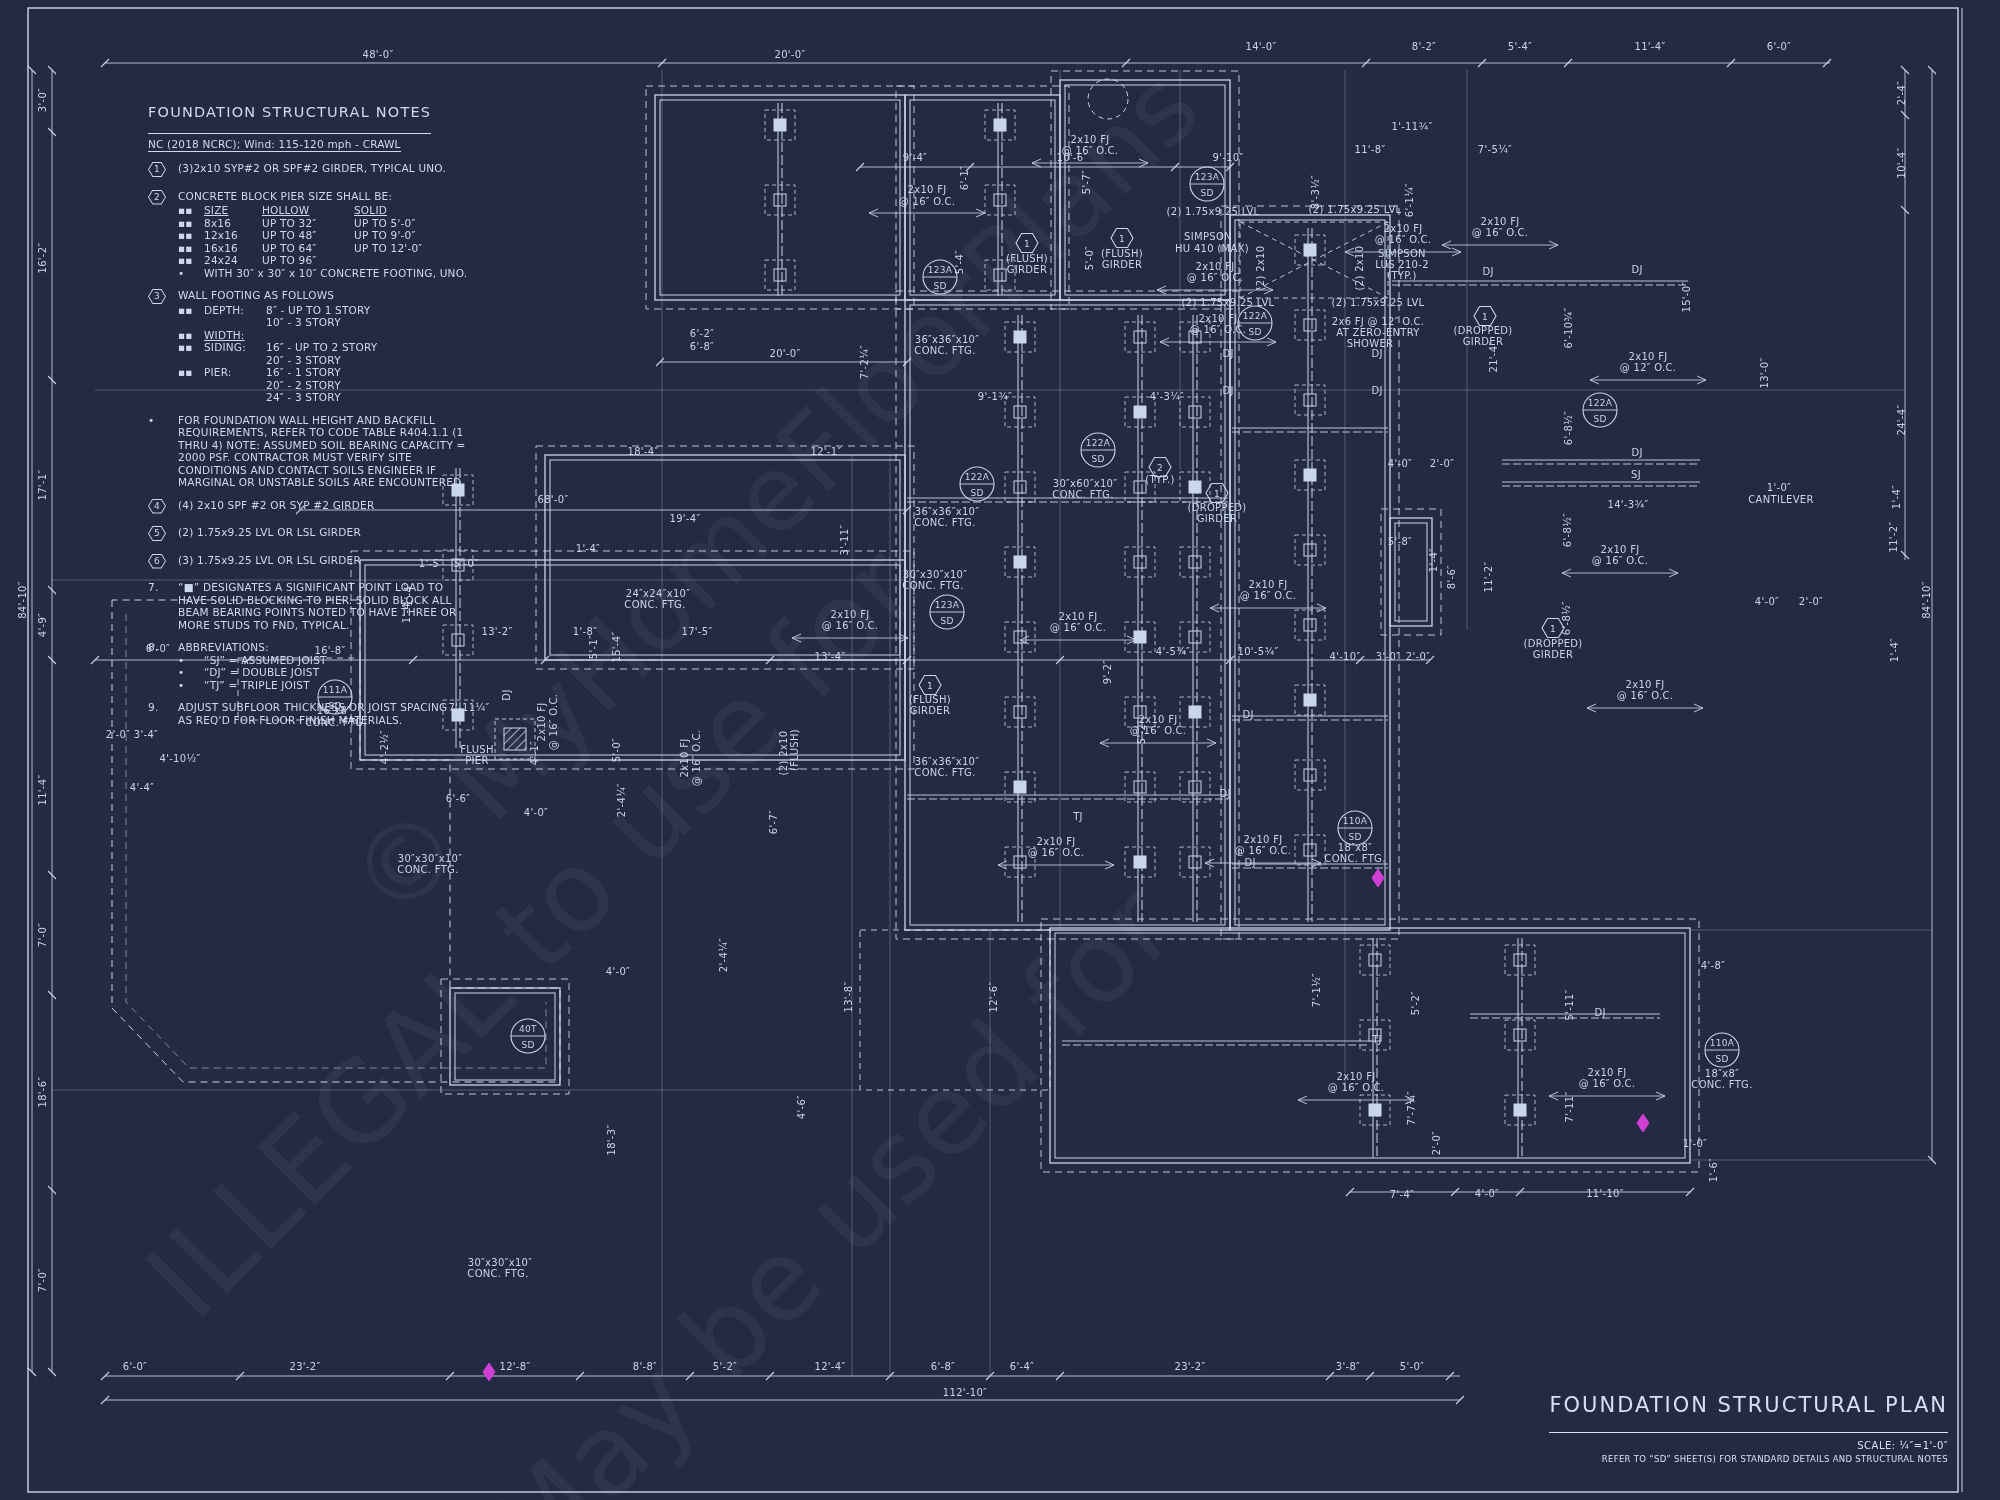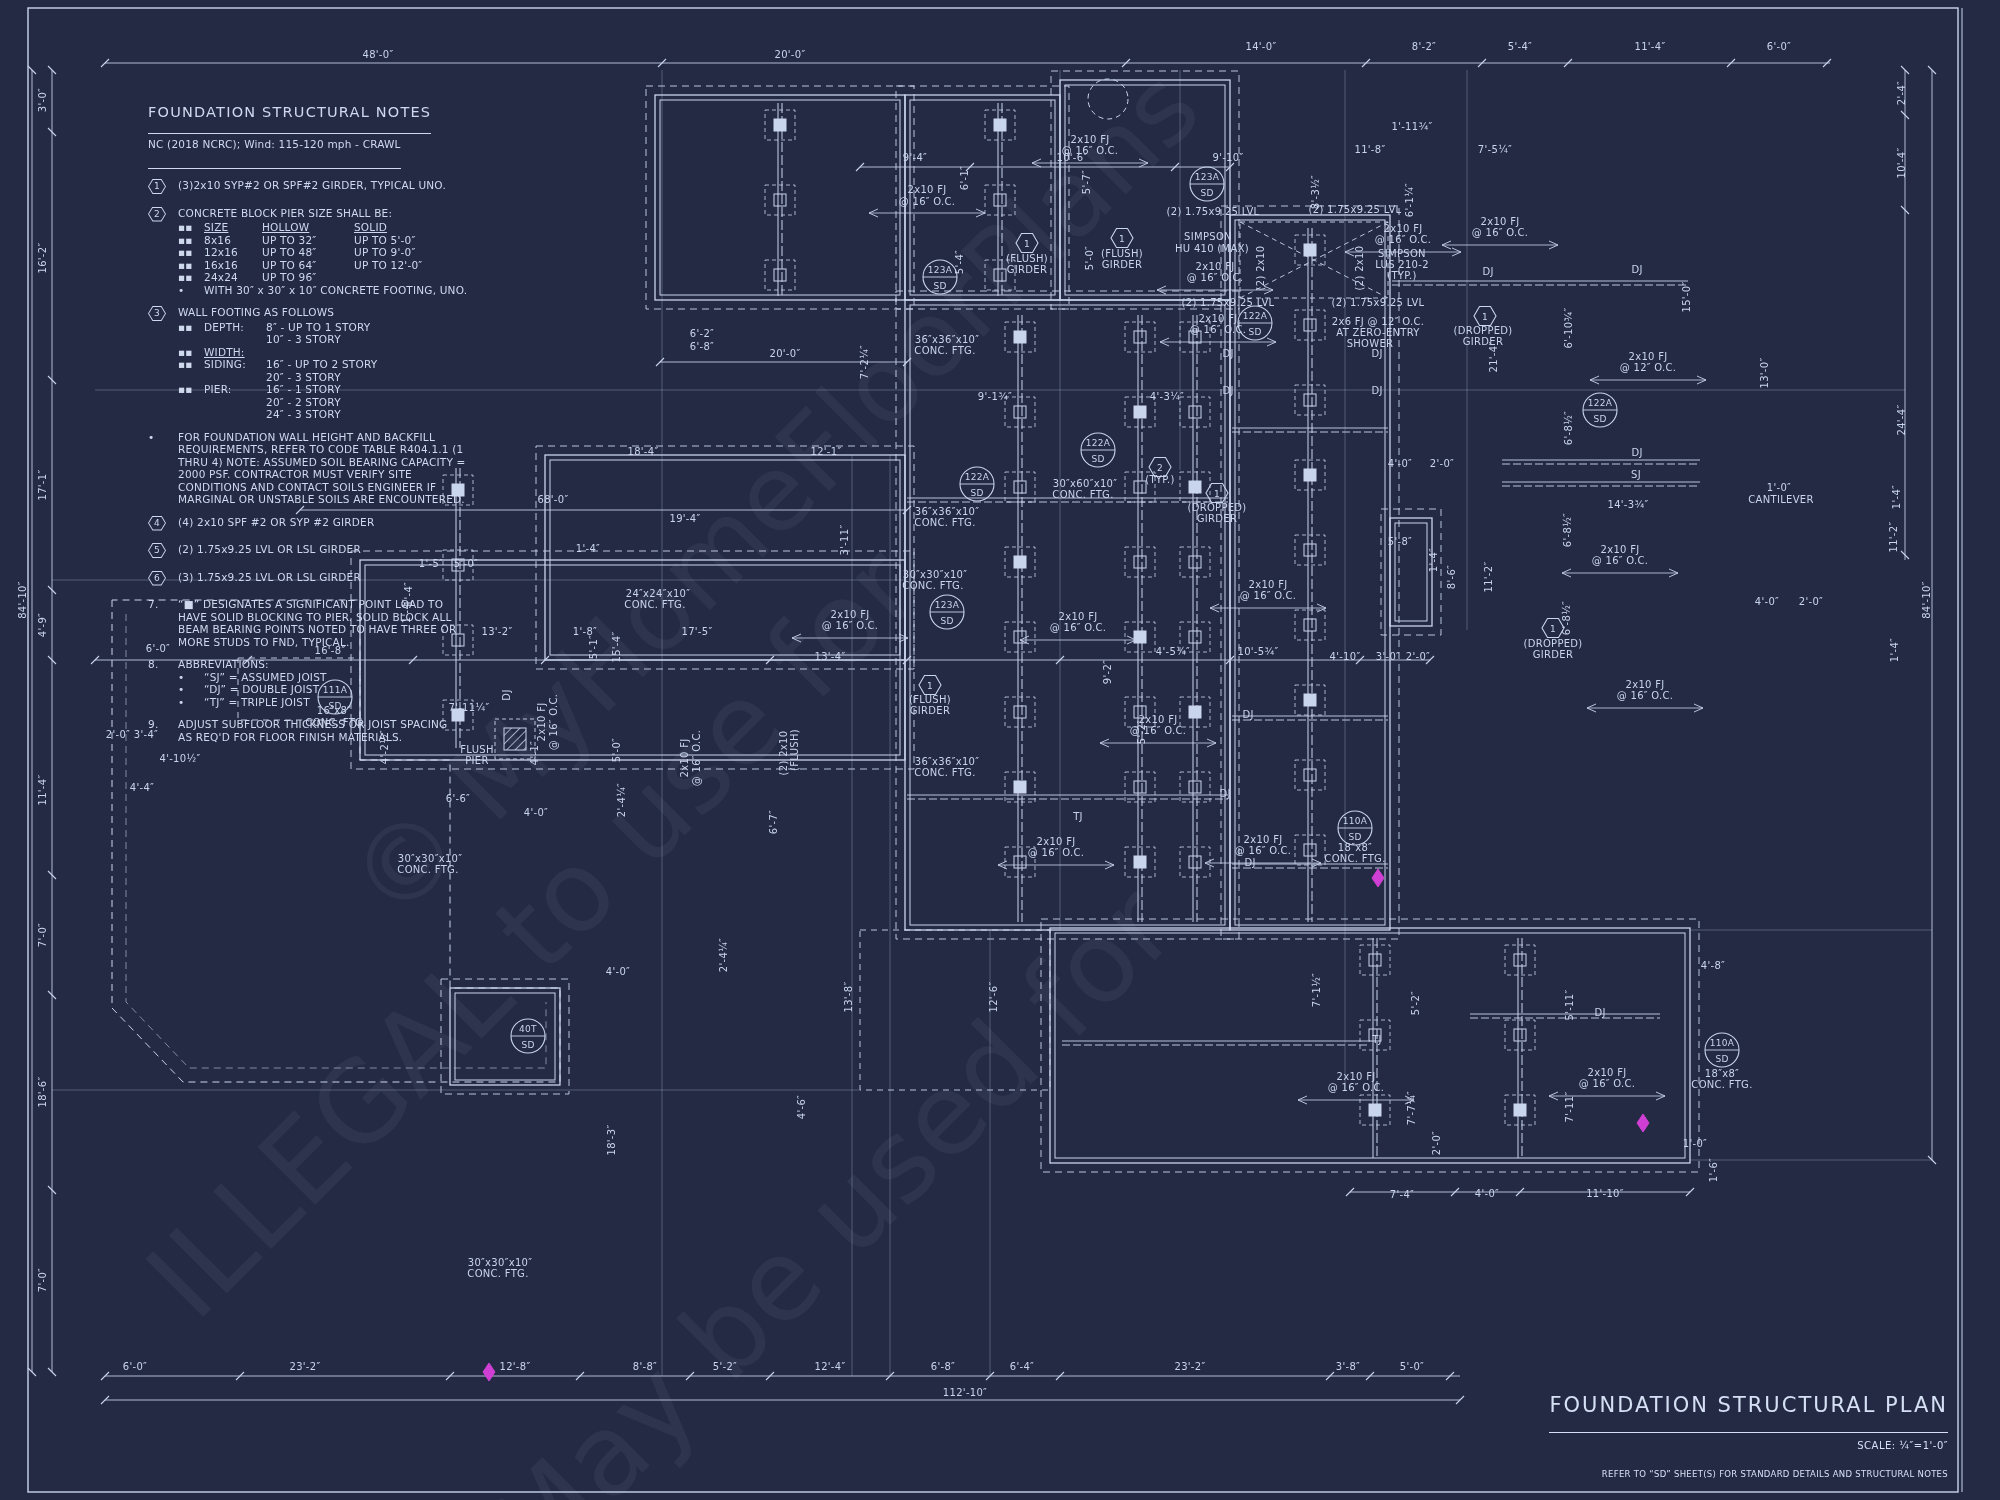--- a/index.html
+++ b/index.html
@@ -5,37 +5,37 @@
   html,body{margin:0;padding:0;background:#1a1f33;}
   #sheet{position:relative;width:2000px;height:1500px;background:#242a44;overflow:hidden;
          font-family:"DejaVu Sans",sans-serif;color:#cdd8ee;}
   #plan-svg{position:absolute;left:0;top:0;width:2000px;height:1500px;}
   svg text{font-family:"DejaVu Sans",sans-serif;fill:#c9d5ec;}
   .notes{position:absolute;left:148px;top:106px;width:330px;font-size:10.5px;line-height:12.5px;
          letter-spacing:.2px;color:#cfd9ee;}
   .notes-title{font-size:14.5px;letter-spacing:1.2px;border-bottom:1px solid #cfd9ee;
          padding-bottom:14px;display:inline-block;}
   .notes-sub{font-size:10.5px;border-bottom:1px solid #cfd9ee;display:inline-block;margin-top:4px;
-         padding-bottom:18px;}
+         padding-bottom:1px;}
   .note-row{display:flex;margin-top:10px;}
   .note-marker{width:30px;flex:none;}
   .note-text{flex:1;}
   .hexm{position:relative;display:inline-block;width:18px;height:15px;background:#cfd9ee;
         clip-path:polygon(25% 0,75% 0,100% 50%,75% 100%,25% 100%,0 50%);}
   .hexm i{position:absolute;inset:1px;background:#242a44;clip-path:polygon(25% 0,75% 0,100% 50%,75% 100%,25% 100%,0 50%);
         font-style:normal;display:flex;align-items:center;justify-content:center;font-size:9px;}
   .ptable{display:grid;grid-template-columns:26px 58px 92px 100px;margin-top:2px;}
   .ptable .hd{text-decoration:underline;}
   .wtable{display:grid;grid-template-columns:26px 62px 1fr;margin-top:2px;}
   .u{text-decoration:underline;}
   .blt{display:grid;grid-template-columns:26px 1fr;}
   .titleblock{position:absolute;right:52px;top:1393px;text-align:right;color:#d6e0f4;}
   .tb-title{font-size:21px;letter-spacing:2px;border-bottom:1.5px solid #d6e0f4;padding-bottom:15px;}
   .tb-scale{font-size:10px;margin-top:7px;letter-spacing:.5px;}
-  .tb-refer{font-size:8.5px;margin-top:18px;letter-spacing:.3px;}
+  .tb-refer{font-size:8.5px;margin-top:3px;letter-spacing:.3px;}
 </style>
 </head>
 <body>
 
 <div id="sheet">
   <svg id="plan-svg" viewBox="0 0 2000 1500">
       <text x="800" y="520" font-size="105" text-anchor="middle" fill="#ffffff" letter-spacing="0.3" opacity="0.06" font-family="&quot;DejaVu Serif&quot;,serif" transform="rotate(-45 800 520)">© MyHomeFloorPlans</text>
       <text x="560" y="960" font-size="112" text-anchor="middle" fill="#ffffff" letter-spacing="0.3" opacity="0.06" font-family="&quot;DejaVu Serif&quot;,serif" transform="rotate(-45 560 960)">ILLEGAL to use for</text>
       <text x="860" y="1255" font-size="112" text-anchor="middle" fill="#ffffff" letter-spacing="0.3" opacity="0.06" font-family="&quot;DejaVu Serif&quot;,serif" transform="rotate(-45 860 1255)">May be used for</text>
       <line x1="662" y1="70" x2="662" y2="1376" stroke="#c9d5ec" stroke-width="0.7" opacity="0.4"></line>

